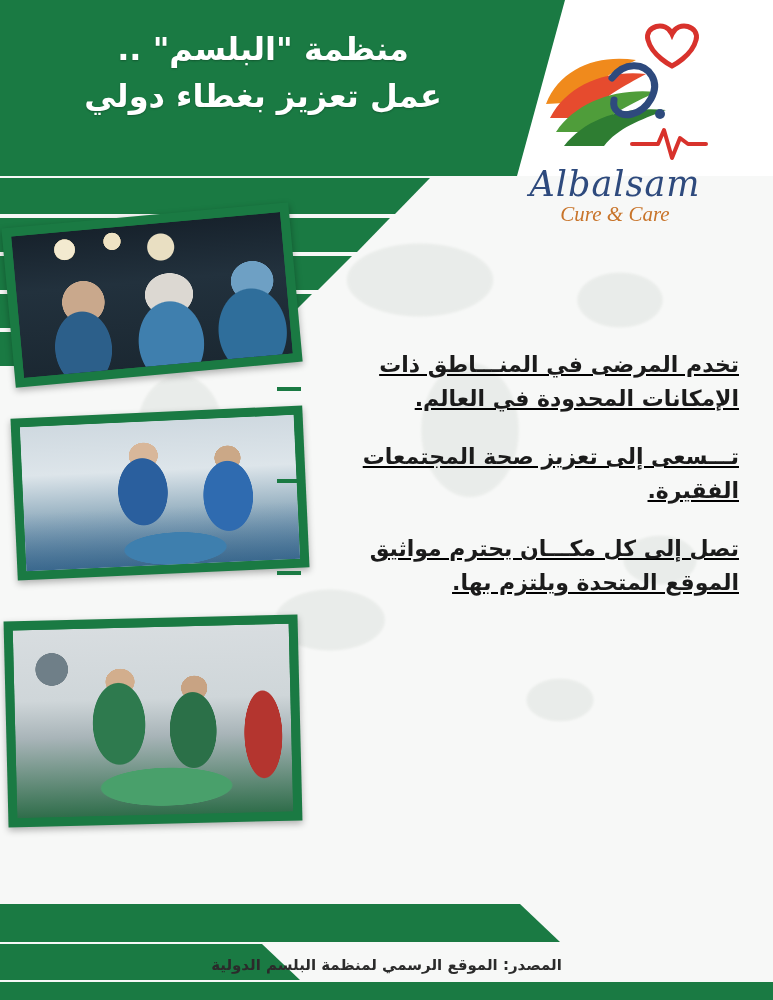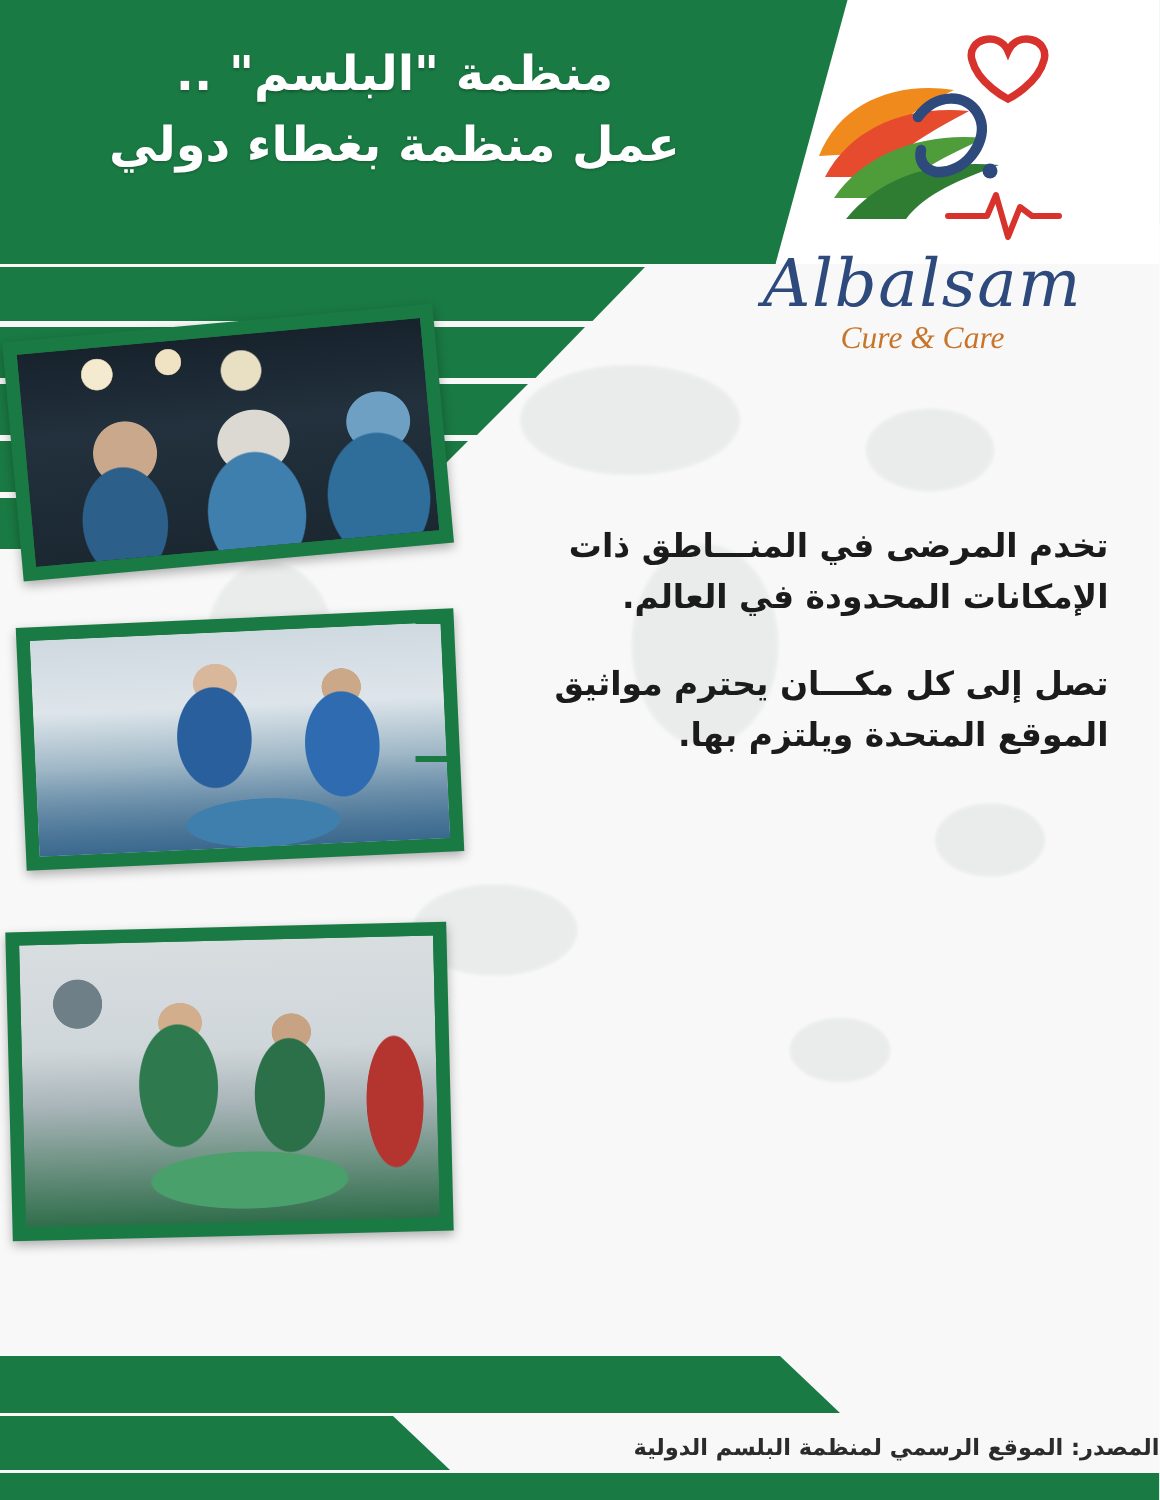--- a/index.html
+++ b/index.html
@@ -79,21 +79,21 @@
   }
   .logo-mark {
     position: relative;
     width: 190px;
     height: 150px;
     margin: 0 auto;
   }
   .logo-name {
     font-family: "DejaVu Serif", "Liberation Serif", serif;
     font-style: italic;
-    font-size: 44px;
+    font-size: 35px;
     color: #2e4a7d;
     letter-spacing: 1px;
     margin-top: -4px;
   }
   .logo-tagline {
     font-family: Liberation Serif, serif;
     font-style: italic;
     font-size: 21px;
     color: #c8742a;
     margin-top: -2px;
@@ -236,22 +236,23 @@
   
   .bullets {
     position: absolute;
     top: 348px;
     right: 26px;
     width: 470px;
     direction: rtl;
   }
   .bullet {
     display: flex;
-    align-items: flex-end;
+    align-items: center;
     margin-bottom: 24px;
+    text-decoration: underline;
   }
   .bullet-dash {
     flex: 0 0 auto;
     width: 24px;
     height: 4px;
     background: #1a7a43;
     margin-top: 14px;
     margin-left: 0;
     margin-right: 2px;
     order: 2;
@@ -266,39 +267,40 @@
     text-align: right;
     padding-right: 8px;
   }
 
   
   .source {
     position: absolute;
     bottom: 26px;
     right: 0;
     width: 773px;
+    text-align: center;
     font-size: 15px;
     font-weight: bold;
     color: #2b2b2b;
     direction: rtl;
   }
 </style>
 </head>
 <body>
 
 <div class="poster">
 
   <div class="watermark"></div>
 
   <div class="header-band"></div>
   <div class="header-band-white"></div>
 
   <div class="header-title">
     <div>منظمة "البلسم" ..</div>
-    <div>عمل منظمة بغطاء دولي</div>
+    <div>عمل تعزيز بغطاء دولي</div>
   </div>
 
   <div class="logo">
     <div class="logo-mark">
       <svg viewBox="0 0 190 150" width="190" height="150" aria-hidden="true">
 
         <path d="M128 22 C124 8, 146 2, 152 16 C158 2, 180 8, 176 22 C172 38, 152 48, 152 48 C152 48, 132 38, 128 22 Z" fill="none" stroke="#d8322c" stroke-width="5"></path>
 
         <path d="M26 86 C40 50, 78 36, 116 42 C96 52, 74 64, 62 84 Z" fill="#f08a1c"></path>
         <path d="M30 100 C48 66, 86 52, 126 56 C104 68, 80 80, 66 100 Z" fill="#e64b2e"></path>
@@ -336,20 +338,24 @@
         <div class="op3"></div>
       </div>
   </div>
 
   <div class="bullets">
     <div class="bullet">
       <div class="bullet-text">تخدم  المرضى في المنـــاطق ذات الإمكانات المحدودة في العالم.</div>
       <div class="bullet-dash"></div>
     </div>
     <div class="bullet">
+      <div class="bullet-text">تـــسعى إلى تعزيز صحة المجتمعات الفقيرة.</div>
+      <div class="bullet-dash"></div>
+    </div>
+    <div class="bullet">
       <div class="bullet-text">تصل إلى كل مكـــان يحترم مواثيق الموقع المتحدة ويلتزم بها.</div>
       <div class="bullet-dash"></div>
     </div>
   </div>
 
   <div class="bchev-1"></div>
   <div class="bchev-2"></div>
 
   <div class="source">المصدر: الموقع الرسمي لمنظمة البلسم الدولية</div>
 

